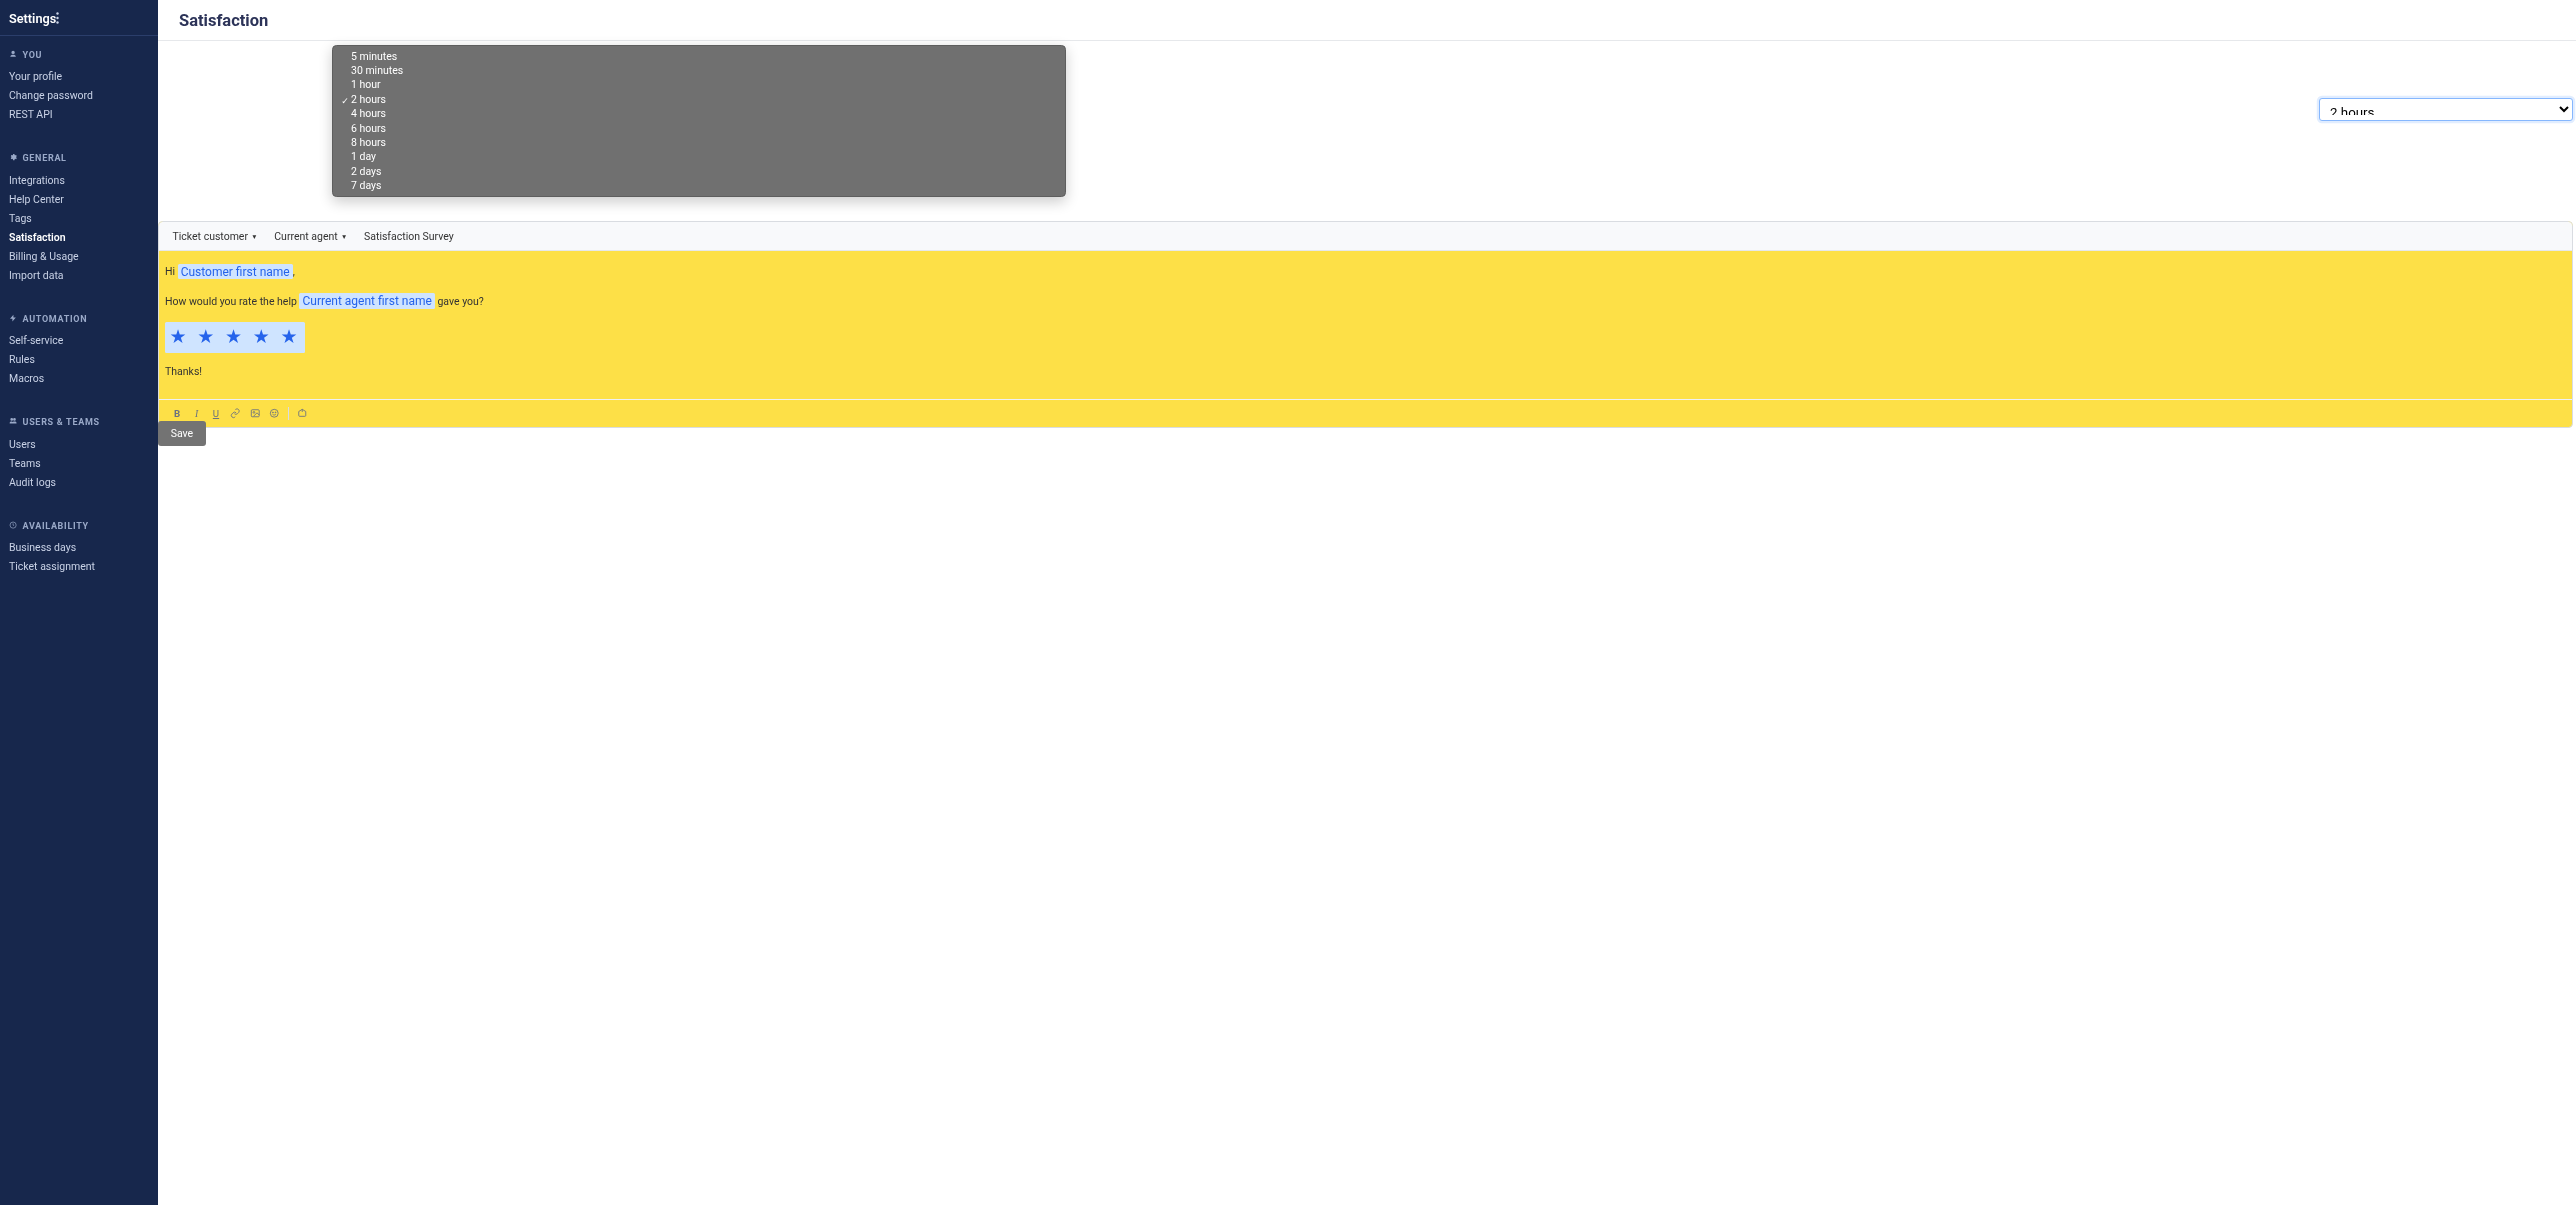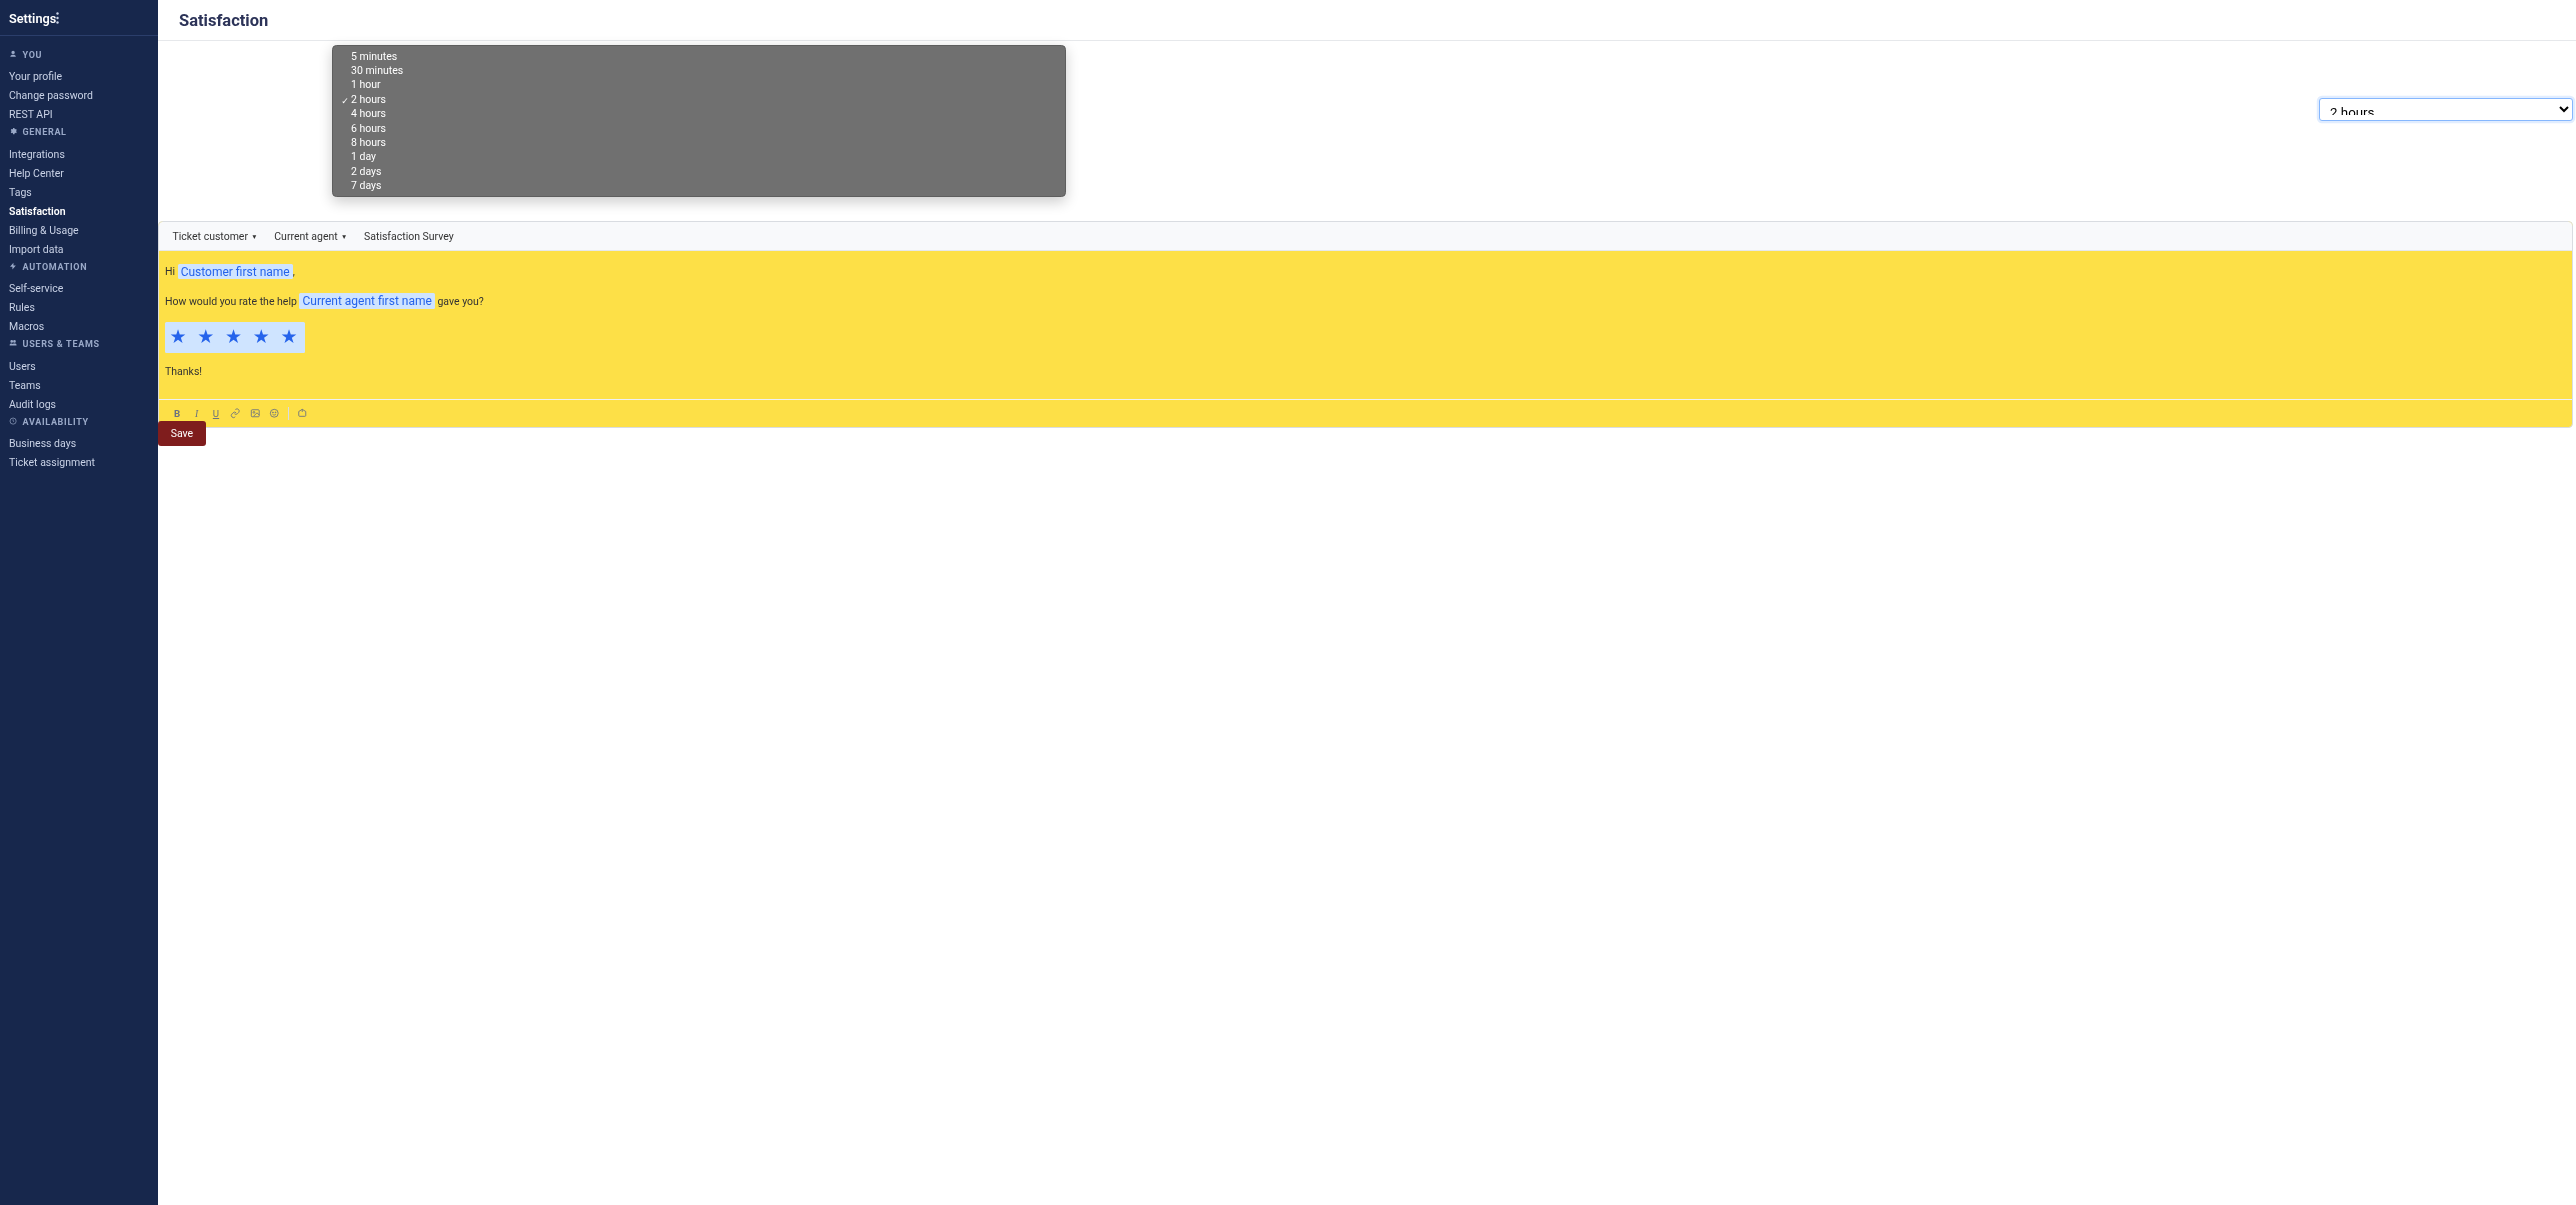--- a/index.html
+++ b/index.html
@@ -37,21 +37,21 @@
     background: none;
     border: none;
     color: #c9d2e6;
     cursor: pointer;
     width: 15px;
     text-align: center;
     line-height: 1;
   }
   .more-btn svg { display: block; }
 
-  .nav-group { padding: 0 9px; margin-top: 3px; }
+  .nav-group { padding: 0 9px; margin-top: 29px; }
   .nav-group:first-of-type { margin-top: 13.5px; }
   .nav-group-title {
     display: flex;
     gap: 4.5px;
     font-size: 9px;
     letter-spacing: 0.7px;
     color: #9aa9c8;
     font-weight: 700;
     margin-bottom: 7.5px;
   }
@@ -199,21 +199,21 @@
     background: #d9dce1;
     margin: 0 3px;
   }
   .fmt-btn svg { width: 10.5px; height: 10.5px; }
 
   
   .save-btn {
     position: absolute;
     top: 380px;
     left: 0;
-    background: #7f1d1d;
+    background: #737373;
     color: #fff;
     border: none;
     border-radius: 3px;
     padding: 6px 12.7px;
     font-size: 10.5px;
     cursor: pointer;
     font-family: inherit;
   }
 
   

